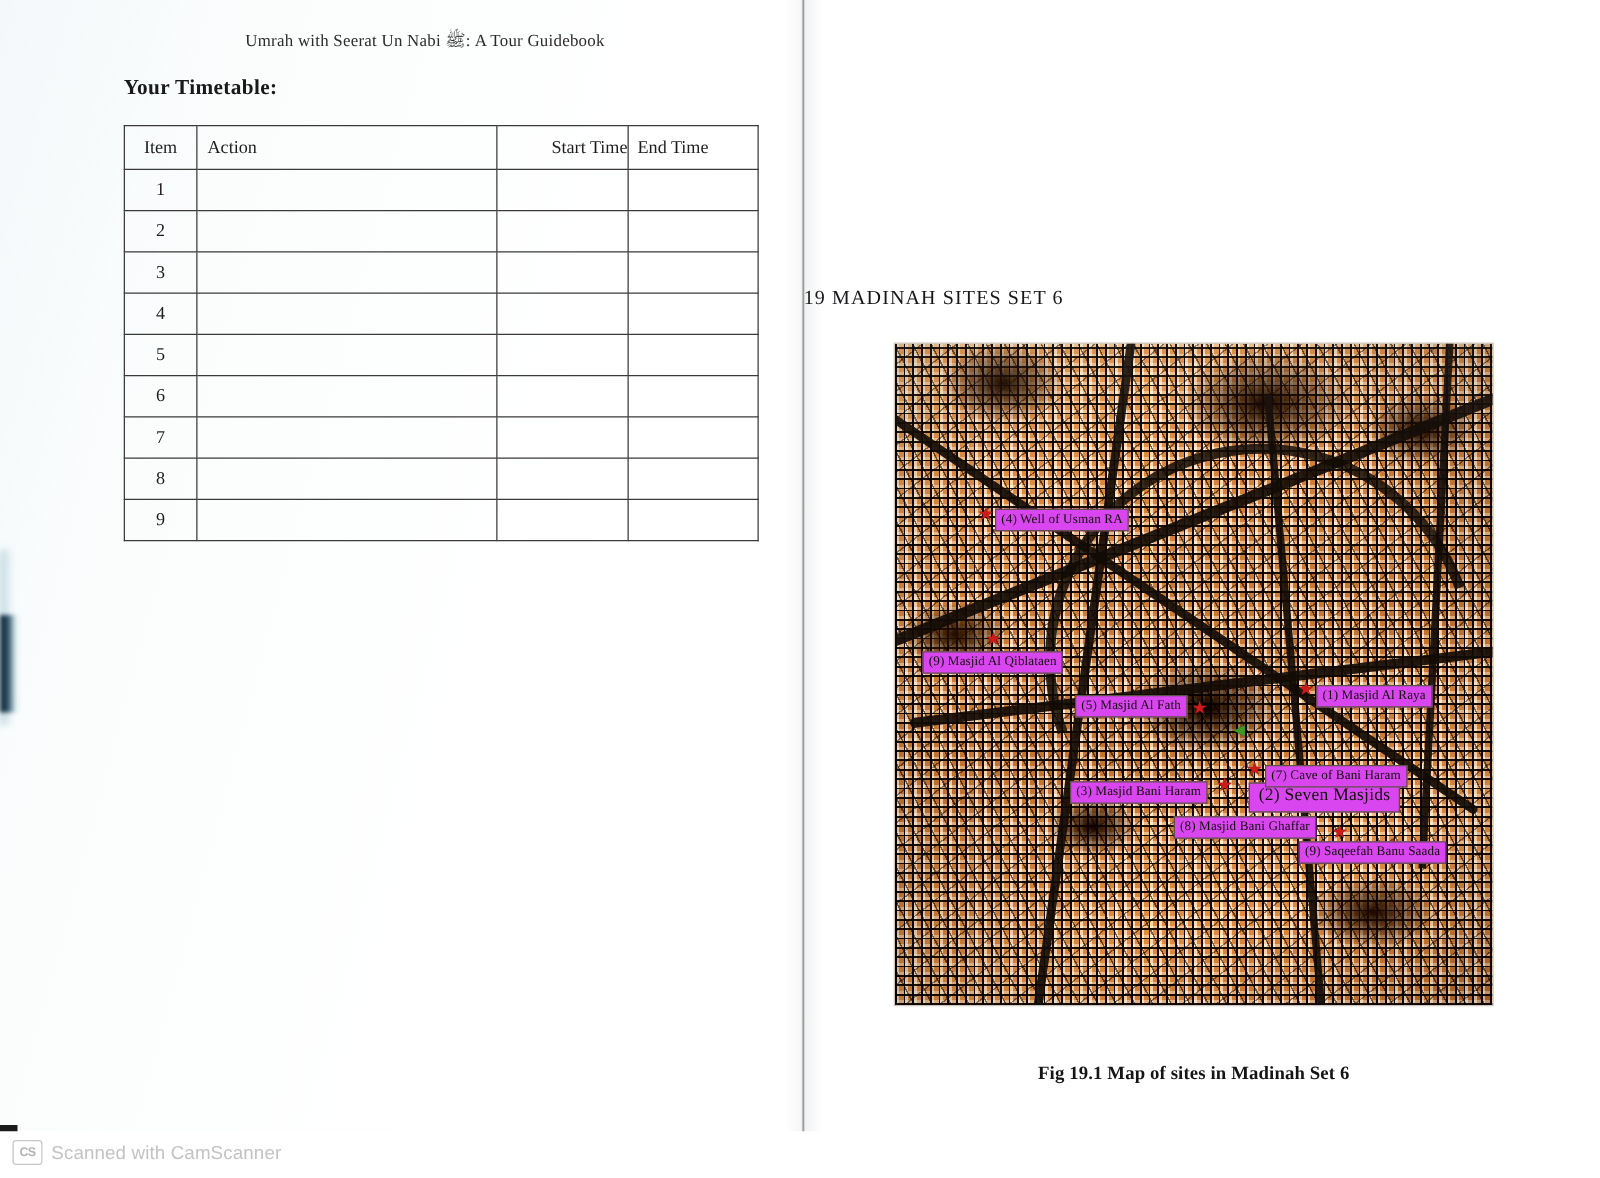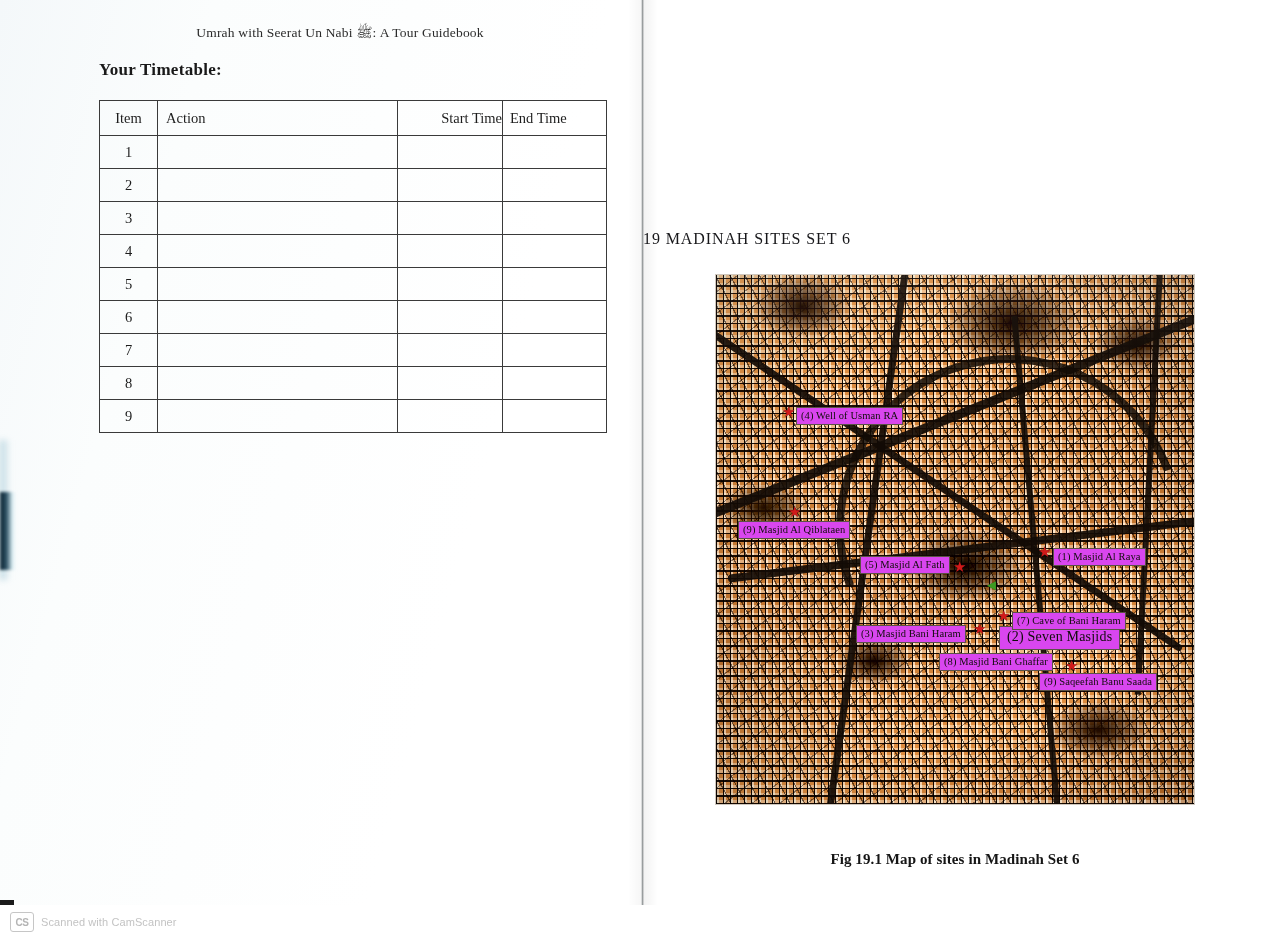--- a/index.html
+++ b/index.html
@@ -273,21 +273,21 @@
     font-size: 10px;
     font-weight: bold;
     display: flex;
     align-items: center;
     justify-content: center;
     letter-spacing: -.5px;
   }
   .cs-text {
     color: #c3c3c3;
     font-family: "Liberation Sans", sans-serif;
-    font-size: 11px;
+    font-size: 15px;
     letter-spacing: .1px;
   }
 </style>
 </head>
 <body>
 
 <div id="page">
 
   <div class="edge-smudge2"></div>
   <div class="edge-smudge"></div>

